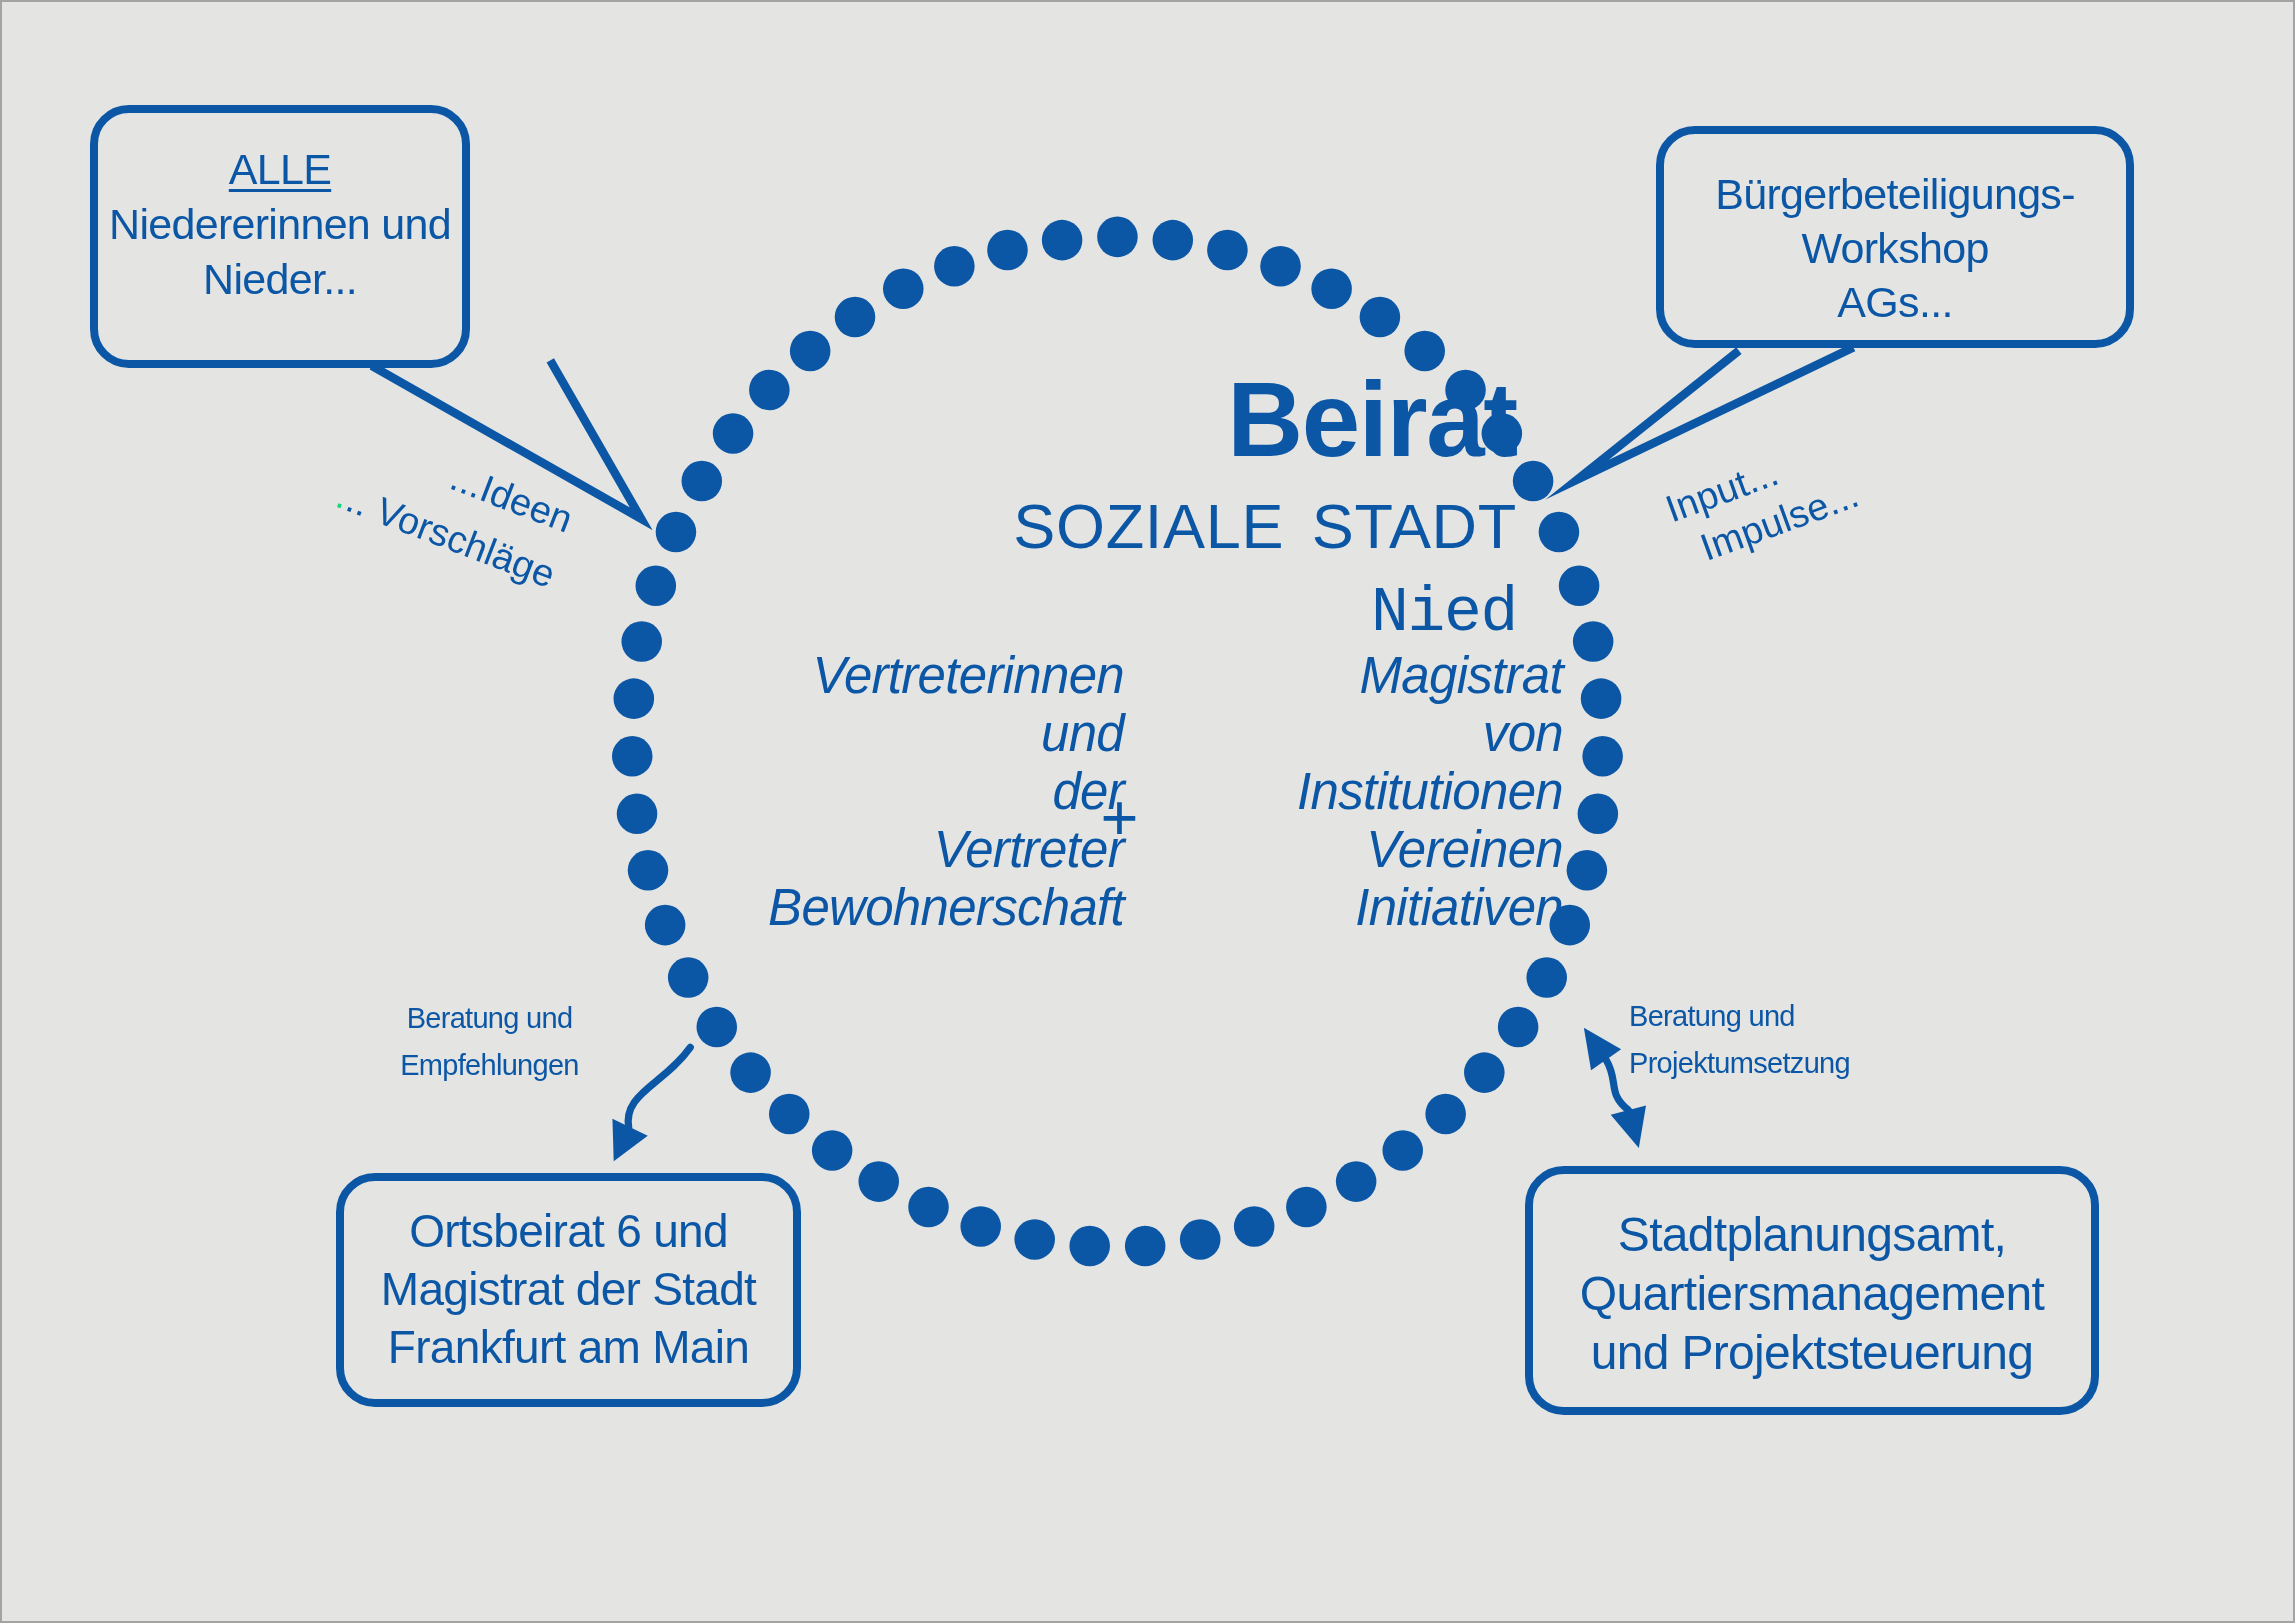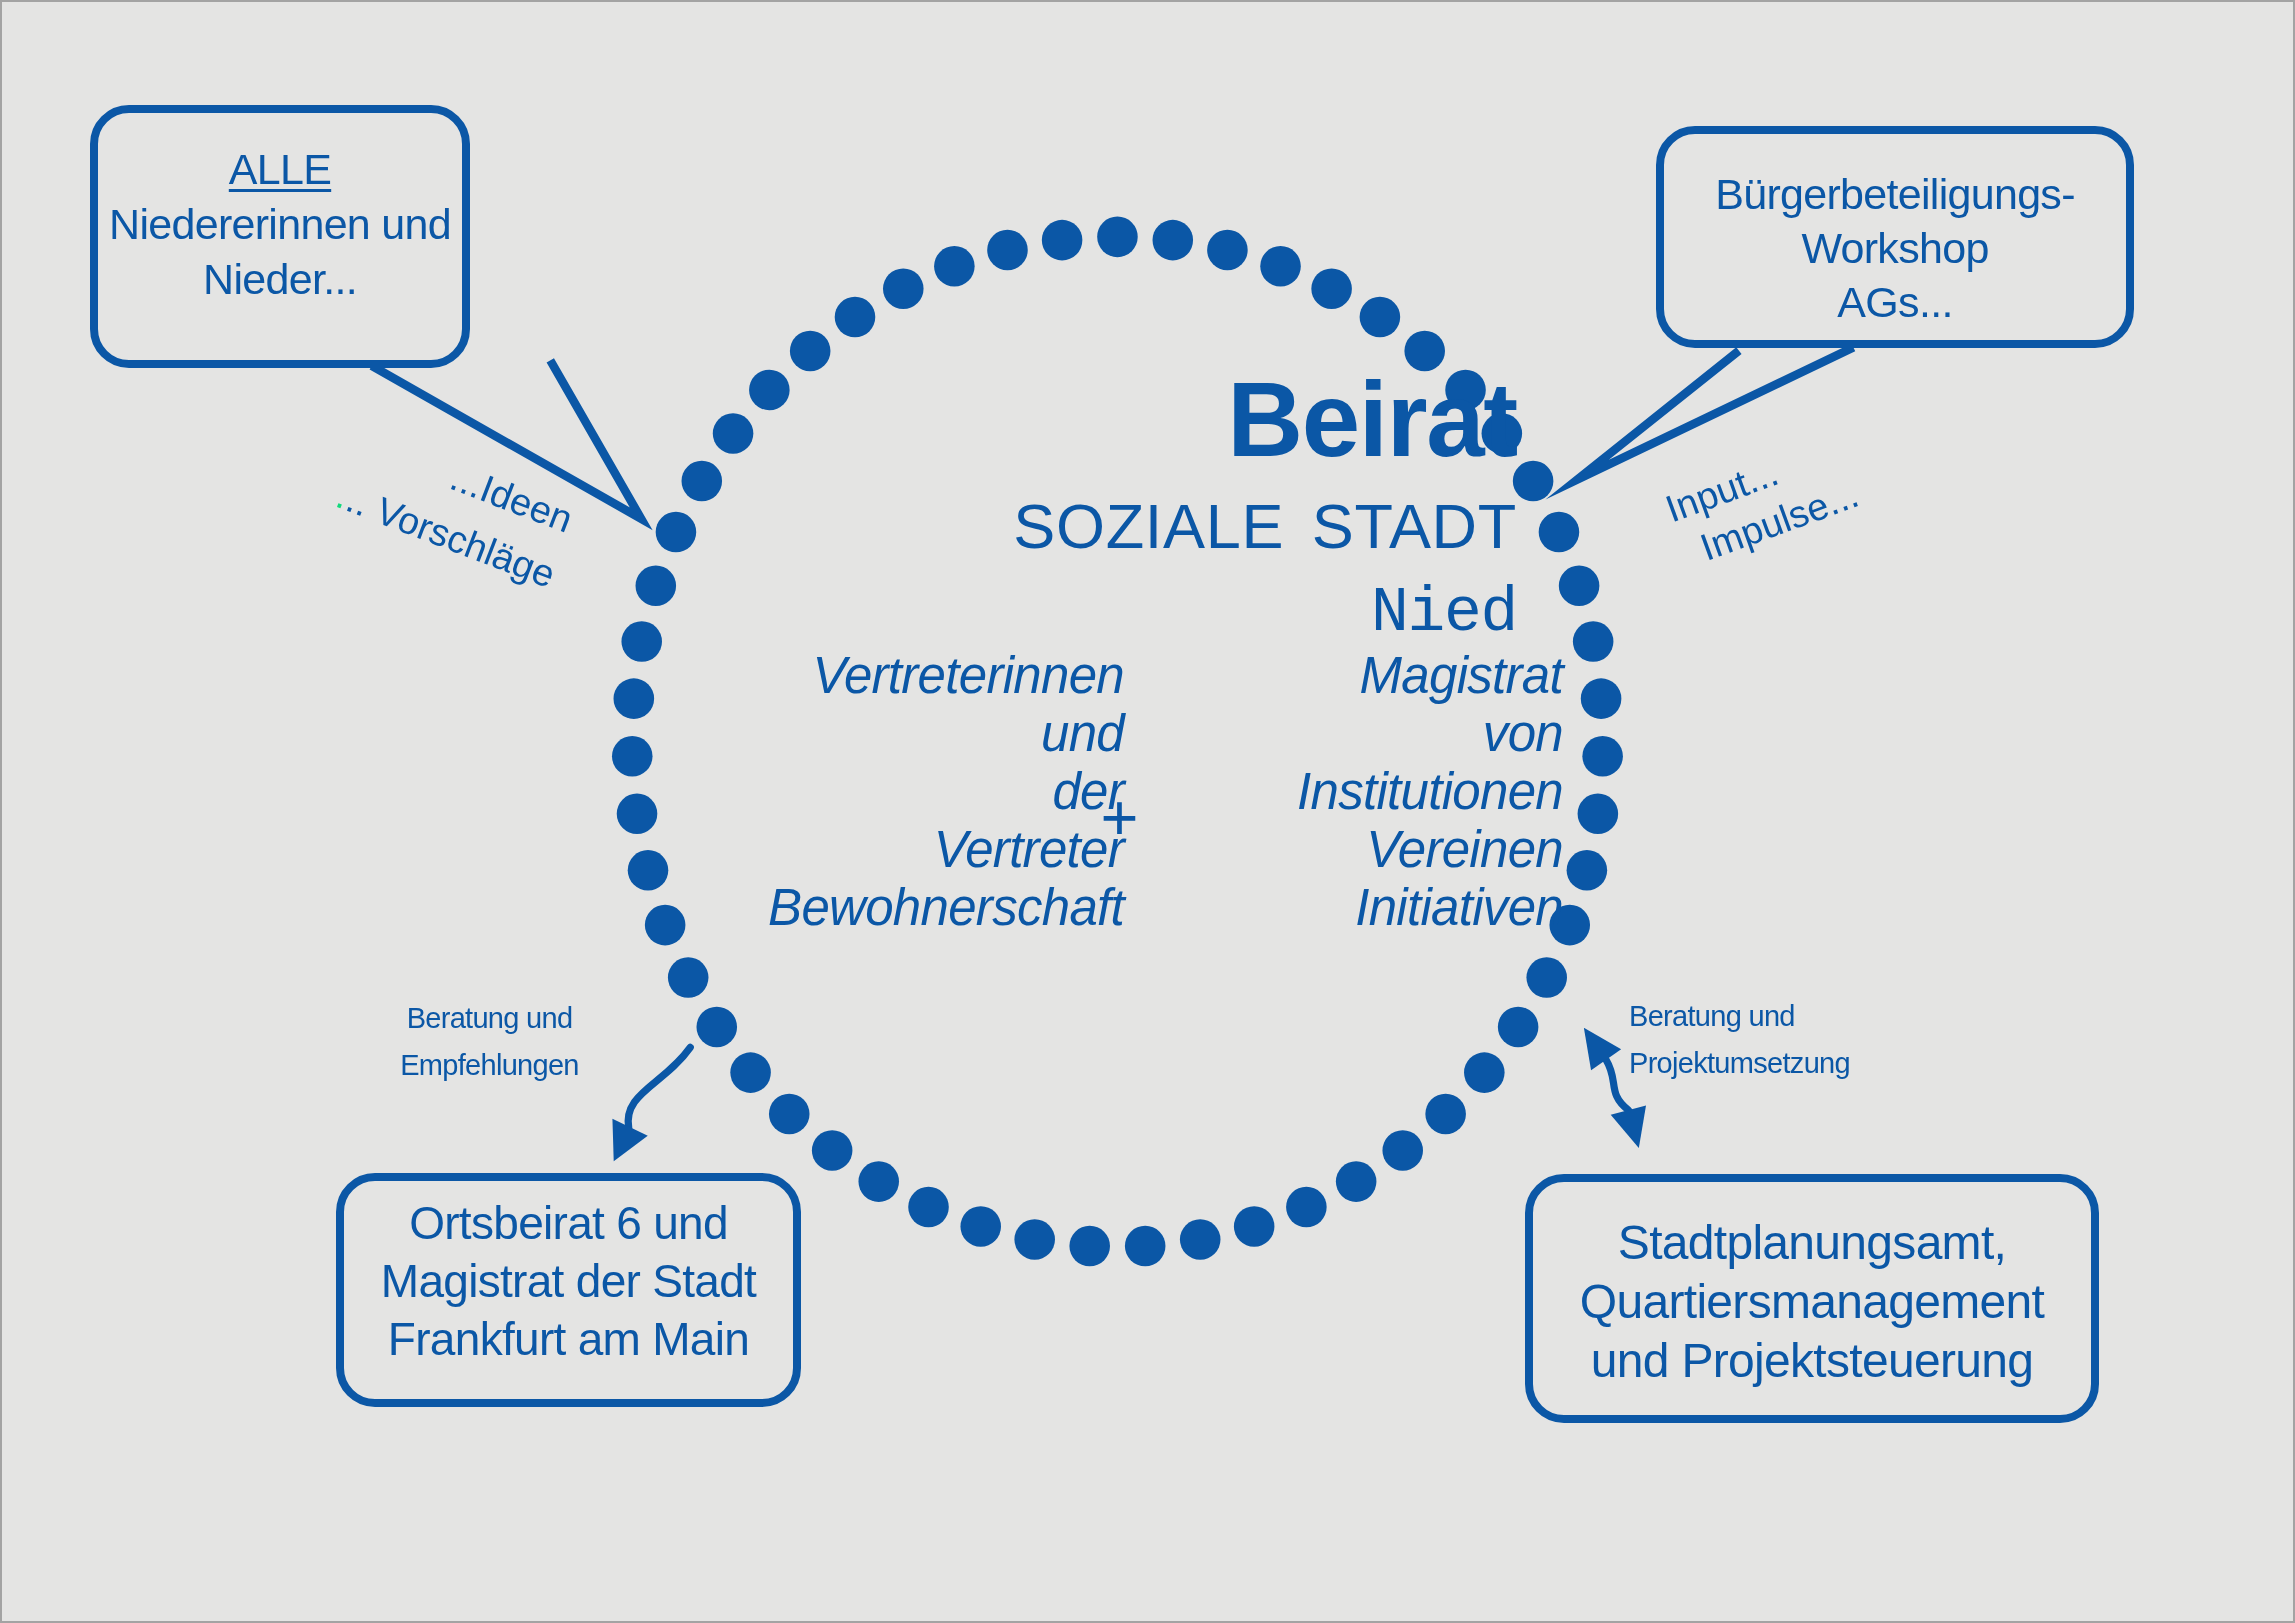--- a/index.html
+++ b/index.html
@@ -20,22 +20,22 @@
   
   .col{top:645px; width:458px; text-align:right; font-size:51px; line-height:58px; letter-spacing:-0.7px;font-style:italic;}
   .col-left{left:664px;}
   .col-right{left:1103px;}
   .plus{left:1078px; top:780px; width:79px; height:72px; font-size:65px; line-height:72px; text-align:center;}
   .voting{left:861px; top:1059px; width:523px; text-align:center; font-size:51px; line-height:62px; word-spacing:26px; letter-spacing:-0.7px;}
   
   .bubble,.box{border:8.5px solid var(--blue); border-radius:39px; box-sizing:border-box; text-align:center; letter-spacing:-0.7px;}
   .bubble-tl{left:88px; top:103px; width:380px; height:263px; padding-top:29px; font-size:43px; line-height:55px;}
   .bubble-tr{left:1654px; top:124px; width:478px; height:222px; padding-top:33px; font-size:43px; line-height:54px;}
-  .box-bl{left:334px; top:1171px; width:465px; height:234px; padding-top:13px; font-size:46px; line-height:58px;}
-  .box-br{left:1523px; top:1164px; width:574px; height:249px; padding-top:31px; font-size:48px; line-height:59px;margin-top:8px;}
+  .box-bl{left:334px; top:1171px; width:465px; height:234px; padding-top:21px; font-size:46px; line-height:58px;}
+  .box-br{left:1523px; top:1164px; width:574px; height:249px; padding-top:31px; font-size:48px; line-height:59px;}
   .u{text-decoration:underline; text-decoration-thickness:2.6px; text-underline-offset:5.2px;}
   
   .flow{font-size:29px; line-height:47px; letter-spacing:-0.7px;}
   .flow-left{left:291px; top:993px; width:393px; text-align:center;}
   .flow-right{left:1627px; top:991px; width:458px; text-align:left;}
   
   .rot{font-size:38px; letter-spacing:0px; white-space:nowrap;}
   .ideas-1{left:458px; top:454px; transform:rotate(21deg); transform-origin:left top;}
   .ideas-2{left:344px; top:472px; transform:rotate(21deg); transform-origin:left top;}
   .input-block{left:1657px; top:486px; transform:rotate(-20deg); transform-origin:left top; line-height:48px;}

